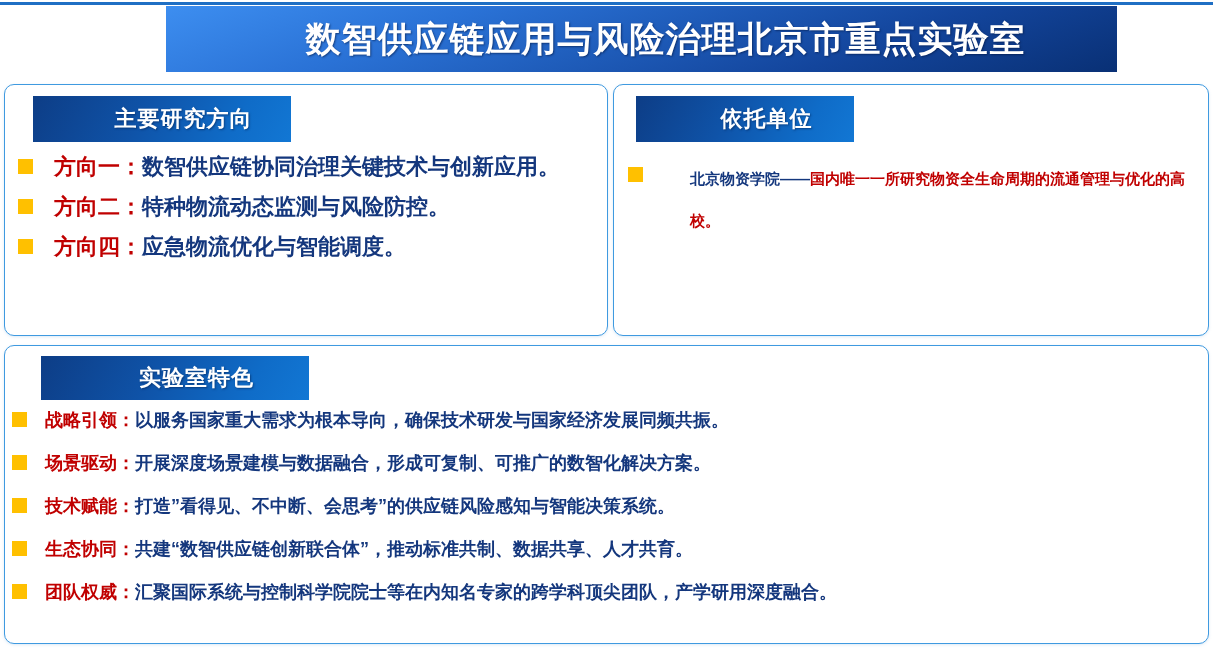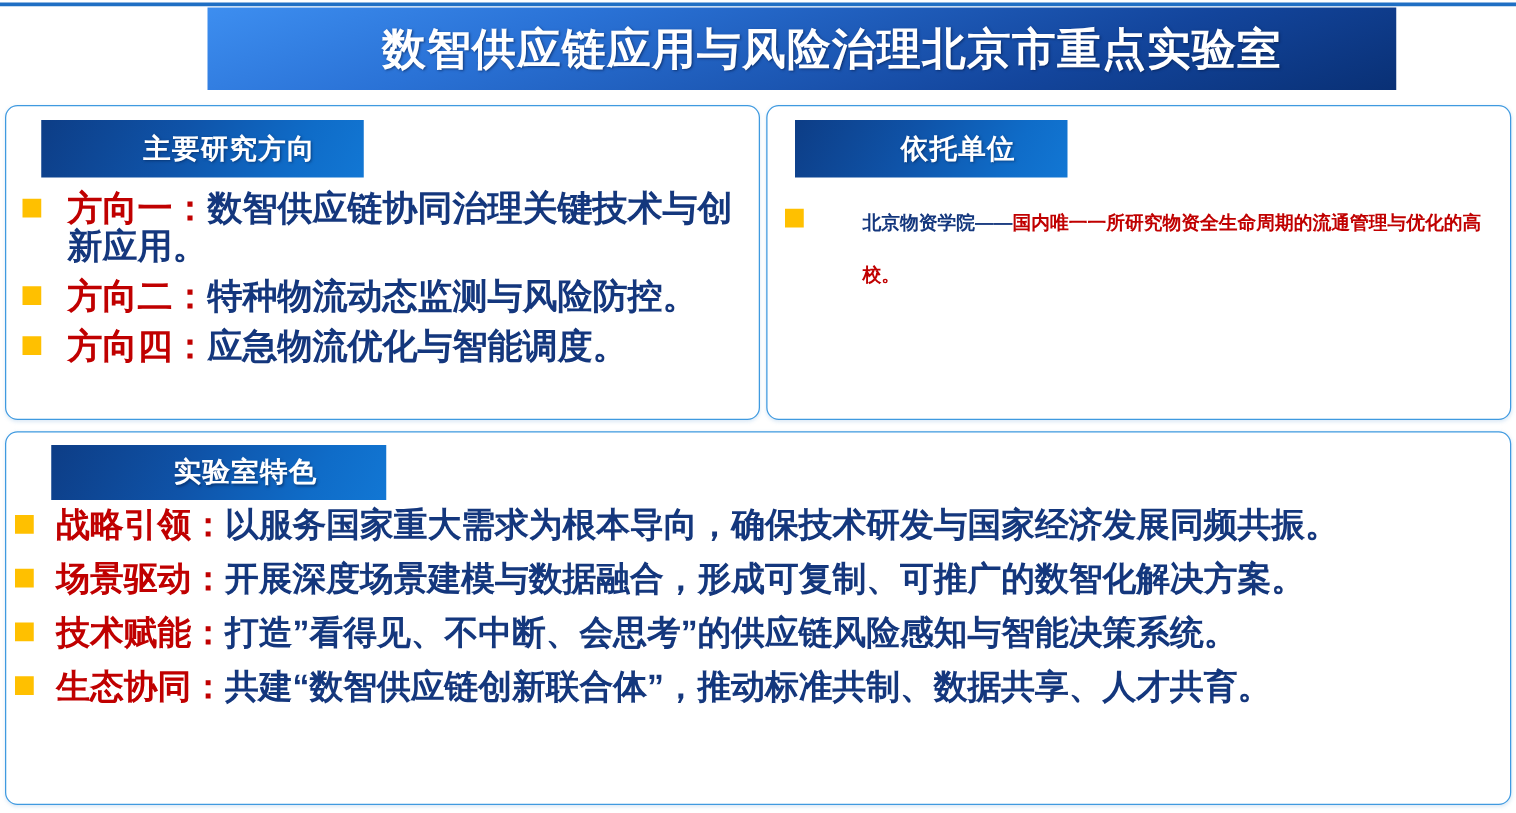--- a/index.html
+++ b/index.html
@@ -112,40 +112,40 @@
   }
 
   
   #list-research {
     left: 18px;
     top: 152px;
     width: 585px;
   }
   #list-research .bullet-row { margin-bottom: 10px; }
   #list-research .bullet-square { margin-right: 21px; }
-  #list-research .bullet-body { font-size: 28px; line-height: 30px; }
+  #list-research .bullet-body { font-size: 22px; line-height: 30px; }
 
   
   #list-host {
     left: 628px;
     top: 158px;
     width: 566px;
   }
   #list-host .bullet-square { margin-right: 21px; margin-top: 9px; }
   #list-host .bullet-body { font-size: 15px; line-height: 42px; margin-left: 26px; }
 
   
   #list-features {
     left: 12px;
     top: 406px;
     width: 1190px;
   }
   #list-features .bullet-row { margin-bottom: 14px; }
   #list-features .bullet-square { margin-right: 18px; margin-top: 6px; }
-  #list-features .bullet-body { font-size: 27px; line-height: 29px; }
+  #list-features .bullet-body { font-size: 18px; line-height: 29px; }
 </style>
 </head>
 <body>
 
 <div id="top-rule"></div>
 
 <div id="title-banner">
   <span class="title-text">数智供应链应用与风险治理北京市重点实验室</span>
 </div>
 
@@ -193,13 +193,17 @@
     <span class="bullet-body"><span class="lead">场景驱动：</span><span>开展深度场景建模与数据融合，形成可复制、可推广的数智化解决方案。</span></span>
   </li>
   <li class="bullet-row">
     <span class="bullet-square"></span>
     <span class="bullet-body"><span class="lead">技术赋能：</span><span>打造”看得见、不中断、会思考”的供应链风险感知与智能决策系统。</span></span>
   </li>
   <li class="bullet-row">
     <span class="bullet-square"></span>
     <span class="bullet-body"><span class="lead">生态协同：</span><span>共建“数智供应链创新联合体”，推动标准共制、数据共享、人才共育。</span></span>
   </li>
+  <li class="bullet-row">
+    <span class="bullet-square"></span>
+    <span class="bullet-body"><span class="lead">团队权威：</span><span>汇聚国际系统与控制科学院院士等在内知名专家的跨学科顶尖团队，产学研用深度融合。</span></span>
+  </li>
 </ul>
 
 </body></html>

